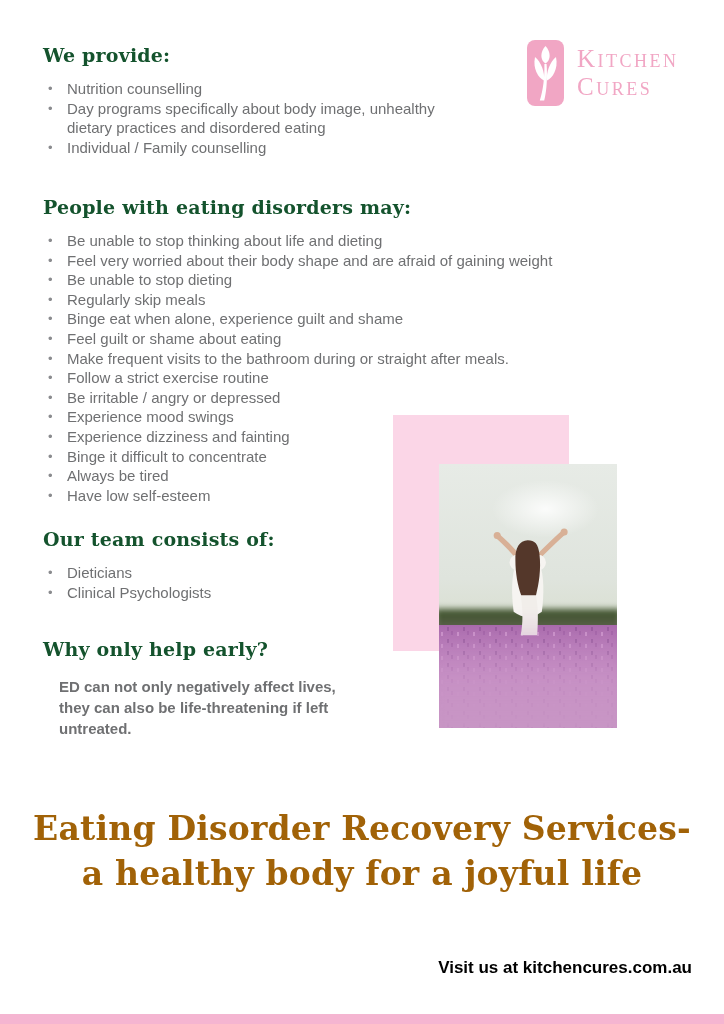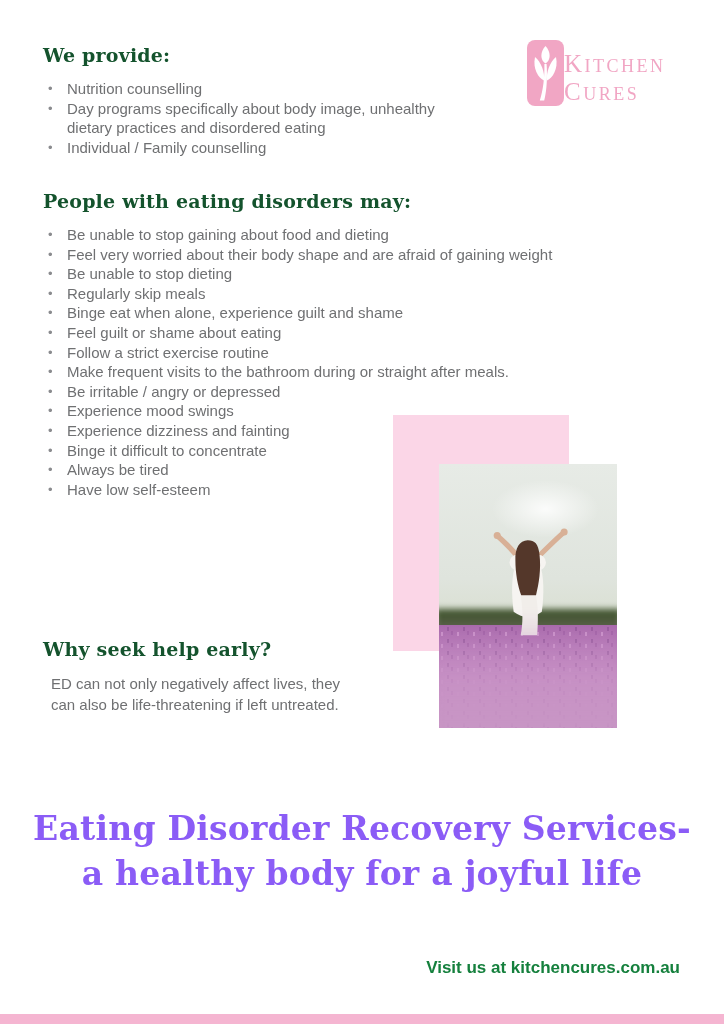--- a/index.html
+++ b/index.html
@@ -20,30 +20,30 @@
   ul.bullets li{
     position:relative; padding-left:24px;
     font-size:15px; line-height:19.6px; color:#6f7072;
   }
   ul.bullets li::before{
     content:"\2022"; position:absolute; left:5px; top:0;
     color:#8a8b8e; font-size:13px;
   }
   #sec-provide{top:36px;}
   #sec-provide ul{width:400px;}
-  #sec-symptoms{top:182px;}
+  #sec-symptoms{top:188px;}
   #sec-symptoms ul{width:600px;}
   #sec-team{top:520px;}
   #sec-why{top:630px;}
   .body-text{
-    margin:8px; width:300px;
-    font-size:15px; line-height:21px; color:#6f7072;
+    margin:16px; width:300px;
+    font-size:15px; line-height:21px; color:#6f7072;font-weight:bold;
   }
   
-  .logo{position:absolute; top:40px; left:527px; display:flex; align-items:flex-end;}
+  .logo{position:absolute; top:40px; left:527px; display:flex; gap:13px; align-items:center;}
   .logo-icon{
     width:37px; height:66px; border-radius:8px; background:#f1a6c4;
     flex:0 0 auto;
   }
   .logo-text{
     font-family:"Liberation Serif", serif;
     font-variant:small-caps;
     font-size:25px; line-height:28px; letter-spacing:2.5px;
     color:#f1a6c4;
   }
@@ -82,25 +82,25 @@
     background:linear-gradient(rgba(199,146,196,0) 0%, rgba(201,148,198,.85) 55%, #c795c4 100%);
     filter:blur(5px);
   }
   .photo svg.figure{position:absolute; left:17%; top:13%; width:66%; height:72%;}
   
   .big-title{
     position:absolute; left:0; right:0; top:806px;
     margin:0; text-align:center;
     font-family:"DejaVu Serif", serif;
     font-weight:700; font-size:33px; line-height:45px;
-    color:#8b5cf6; letter-spacing:0.2px;
+    color:#a16207; letter-spacing:0.2px;
   }
   .visit{
-    position:absolute; top:958px; right:44px;
-    font-size:17px; font-weight:700; color:#15803d;margin-left:20px;
+    position:absolute; top:958px; right:32px;
+    font-size:17px; font-weight:700; color:#000000;margin-left:20px;
   }
   .bottom-bar{
     position:absolute; left:0; right:0; bottom:0; height:10px;
     background:#f5b5d1;
   }
 </style>
 </head>
 <body>
 
 <div class="page">
@@ -125,28 +125,28 @@
     <ul class="bullets">
       <li>Nutrition counselling</li>
       <li>Day programs specifically about body image, unhealthy dietary practices and disordered eating</li>
       <li>Individual / Family counselling</li>
     </ul>
   </div>
 
   <div class="section" id="sec-symptoms">
     <h2 class="heading">People with eating disorders may:</h2>
     <ul class="bullets">
-      <li>Be unable to stop gaining about food and dieting</li>
+      <li>Be unable to stop thinking about life and dieting</li>
       <li>Feel very worried about their body shape and are afraid of gaining weight</li>
       <li>Be unable to stop dieting</li>
       <li>Regularly skip meals</li>
       <li>Binge eat when alone, experience guilt and shame</li>
       <li>Feel guilt or shame about eating</li>
+      <li>Make frequent visits to the bathroom during or straight after meals.</li>
       <li>Follow a strict exercise routine</li>
-      <li>Make frequent visits to the bathroom during or straight after meals.</li>
       <li>Be irritable / angry or depressed</li>
       <li>Experience mood swings</li>
       <li>Experience dizziness and fainting</li>
       <li>Binge it difficult to concentrate</li>
       <li>Always be tired</li>
       <li>Have low self-esteem</li>
     </ul>
   </div>
 
   <div class="pink-rect"></div>
@@ -162,23 +162,30 @@
       <circle cx="81" cy="8" r="3" fill="#d8b096"></circle>
       <path d="M40 34 C44 29 56 29 60 34 C64 46 64 60 62 76 C54 82 46 82 38 76 C36 60 36 46 40 34 Z" fill="#f6f4f1"></path>
       <circle cx="41" cy="34" r="6.5" fill="#f6f4f1"></circle>
       <circle cx="59" cy="34" r="6.5" fill="#f6f4f1"></circle>
       <path d="M50 15 C43 15 39 22 39.5 32 C39.5 43 41.5 54 44.5 62 L57 62 C59.5 52 61.5 40 60 27 C59 18 56 15 50 15 Z" fill="#54372a"></path>
       <path d="M44 62 C46 74 46 86 44 96 L58 96 C59 84 59 72 57 62 Z" fill="#f1eeea"></path>
     </svg>
     <div class="field-blur"></div>
   </div>
 
+  <div class="section" id="sec-team">
+    <h2 class="heading">Our team consists of:</h2>
+    <ul class="bullets">
+      <li>Dieticians</li>
+      <li>Clinical Psychologists</li>
+    </ul>
+  </div>
 
   <div class="section" id="sec-why">
-    <h2 class="heading">Why seek help early?</h2>
+    <h2 class="heading">Why only help early?</h2>
     <p class="body-text">ED can not only negatively affect lives, they can also be life-threatening if left untreated.</p>
   </div>
 
   <h1 class="big-title">
     <span>Eating Disorder Recovery Services-</span><br>
     <span>a healthy body for a joyful life</span>
   </h1>
 
   <div class="visit">Visit us at kitchencures.com.au</div>
   <div class="bottom-bar"></div>

